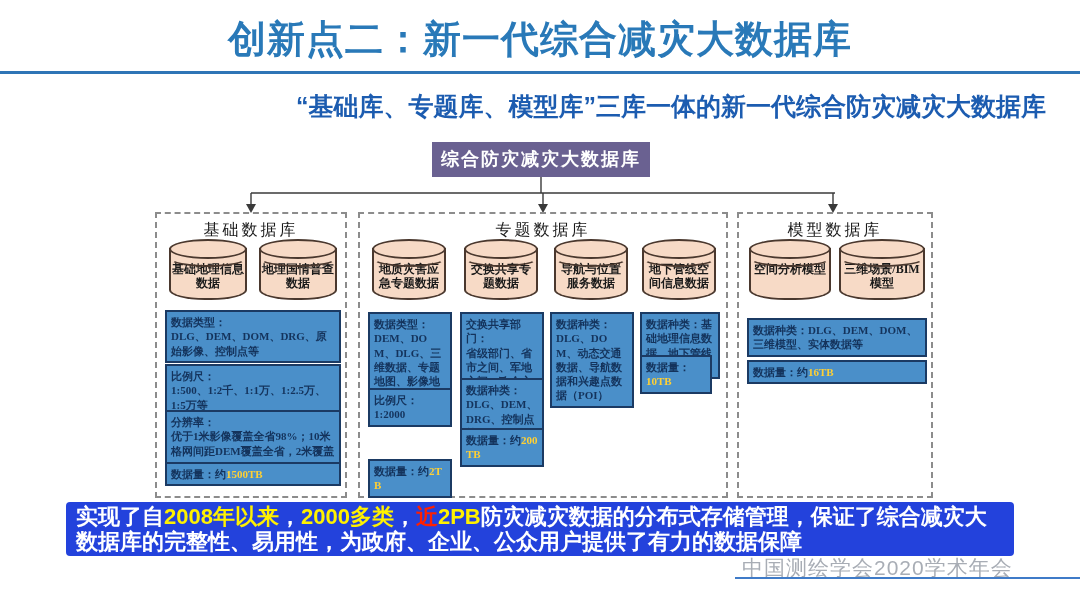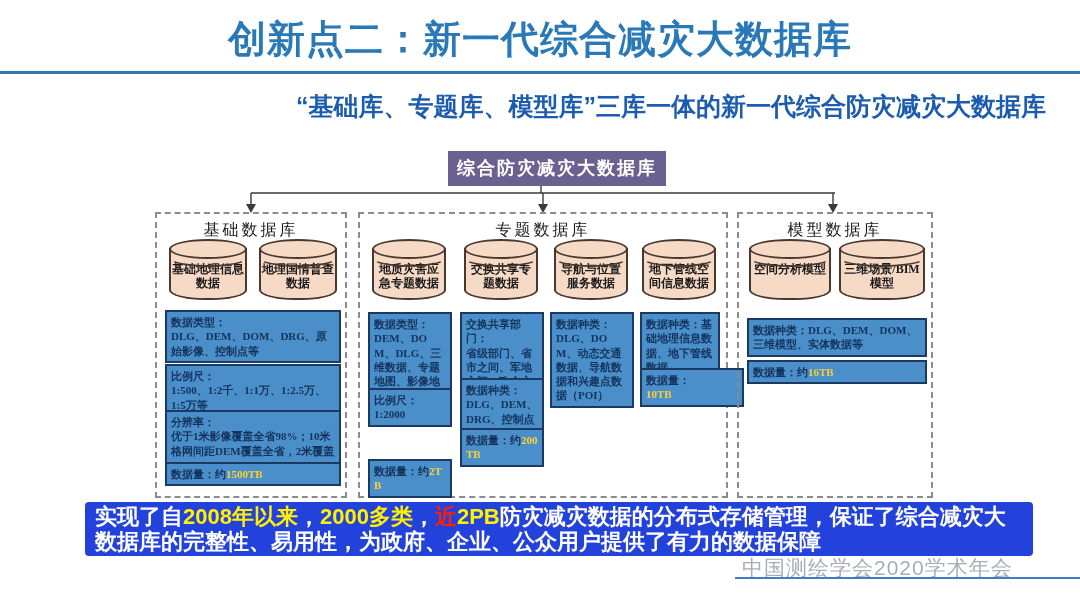--- a/index.html
+++ b/index.html
@@ -8,23 +8,23 @@
         font-family:"Liberation Sans",sans-serif;}
 
   
   .p-title{position:absolute;left:0;top:14px;width:100%;text-align:center;
            font-size:38px;font-weight:bold;color:#2979B8;letter-spacing:1px;}
   .p-rule{position:absolute;left:0;top:71px;width:100%;height:3px;background:#2E75B6;}
   .p-sub{position:absolute;left:66px;top:90px;width:980px;
          font-size:25px;font-weight:bold;color:#1C5CB0;text-align:right;}
 
   
-  .root-box{position:absolute;left:448px;top:142px;width:218px;height:35px;
+  .root-box{position:absolute;left:432px;top:142px;width:218px;height:35px;
             background:#6A6191;color:#ffffff;font-size:18px;font-weight:bold;
-            text-align:center;line-height:35px;letter-spacing:2px;margin-top:9px;}
+            text-align:center;line-height:35px;letter-spacing:2px;}
 
   
   .connectors{position:absolute;left:0;top:0;width:1080px;height:607px;pointer-events:none;}
 
   
   .grp{position:absolute;border:2px dashed #8C8C8C;background:transparent;}
   .g1{left:155px;top:212px;width:192px;height:286px;}
   .g2{left:358px;top:212px;width:370px;height:286px;}
   .g3{left:737px;top:212px;width:196px;height:286px;}
   .grp-title{position:absolute;left:0;top:6px;width:100%;text-align:center;
@@ -59,28 +59,28 @@
   .g1b3{left:8px;top:196px;width:176px;}
   .g1b4{left:8px;top:248px;width:176px;}
   .m1b1{left:8px;top:98px;width:84px;}
   .m1b2{left:8px;top:174px;width:84px;}
   .m1b3{left:8px;top:212px;width:84px;margin-top:33px;}
   .m2b1{left:100px;top:98px;width:84px;}
   .m2b2{left:100px;top:164px;width:84px;}
   .m2b3{left:100px;top:214px;width:84px;}
   .m3b1{left:190px;top:98px;width:84px;}
   .m4b1{left:280px;top:98px;width:80px;}
-  .m4b2{left:280px;top:154px;width:104px;}
+  .m4b2{left:280px;top:141px;width:72px;}
   .g3b1{left:8px;top:104px;width:180px;}
   .g3b2{left:8px;top:146px;width:180px;}
 
   
   .banner{position:absolute;left:66px;top:502px;width:948px;min-height:52px;
           background:#2342DC;border-radius:4px;padding:2px 10px;
-          font-size:22px;font-weight:bold;line-height:25px;color:#ffffff;margin-left:19px;}
+          font-size:22px;font-weight:bold;line-height:25px;color:#ffffff;}
   .sw{color:#ffffff;} .sy{color:#FFF100;} .sr{color:#FF2000;}
 
   
   .watermark{position:absolute;left:742px;top:554px;width:330px;
              font-size:21px;color:#A8ADB5;letter-spacing:1px;}
   .wm-rule{position:absolute;left:735px;top:577px;width:345px;height:2px;background:#3F7BC8;}
 </style>
 </head>
 <body>
 

